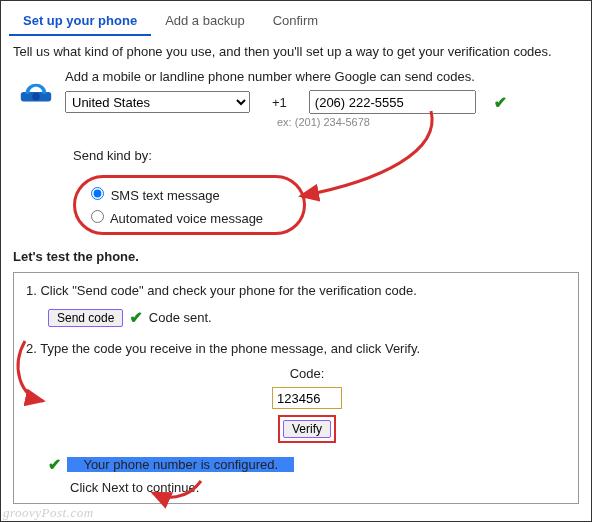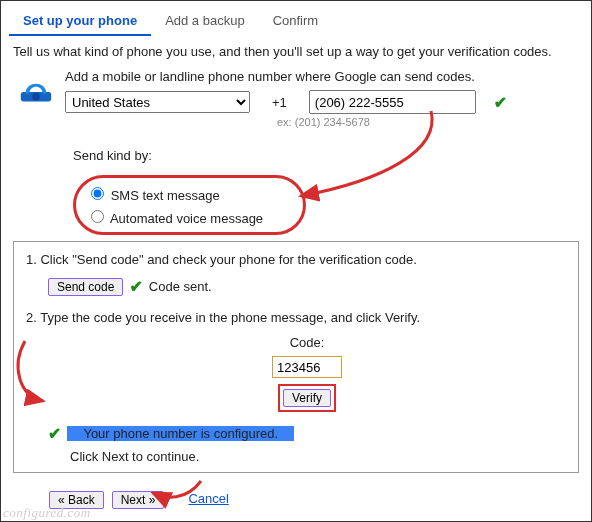--- a/index.html
+++ b/index.html
@@ -207,20 +207,21 @@
       </div>
       <div class="radio-row">
         <label>
           <input type="radio" name="method" style="">
           <span>Automated voice message</span>
         </label>
       </div>
     </div>
   </div>
 
+  <div class="test-head">Let's test the phone.</div>
 
   <div class="test-box">
     <div class="step">1. Click "Send code" and check your phone for the verification code.</div>
     <div class="send-row">
       <button class="classic">Send code</button>
       <span class="checkmark">✔</span>
       <span>Code sent.</span>
     </div>
 
     <div class="step">2. Type the code you receive in the phone message, and click Verify.</div>
@@ -240,21 +241,21 @@
   </div>
 
 </div>
 
 <div class="nav-row">
   <button class="classic">« Back</button>
   <button class="classic">Next »</button>
   <span class="cancel-link">Cancel</span>
 </div>
 
-<div class="watermark">configured.com</div>
+<div class="watermark">groovyPost.com</div>
 
 <svg class="annot">
   <defs>
     <marker id="ah" markerWidth="10" markerHeight="10" refX="6" refY="3" orient="auto">
       <path d="M0,0 L7,3 L0,6 Z" fill="#d62e2e"></path>
     </marker>
   </defs>
 
   <path d="M430 110 C 440 150, 380 180, 300 195" stroke="#d62e2e" stroke-width="3" fill="none" marker-end="url(#ah)"></path>
 

